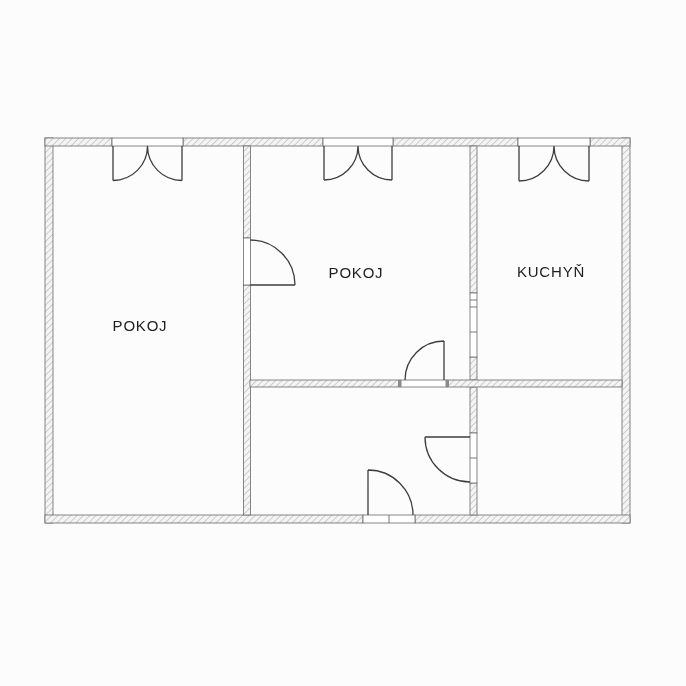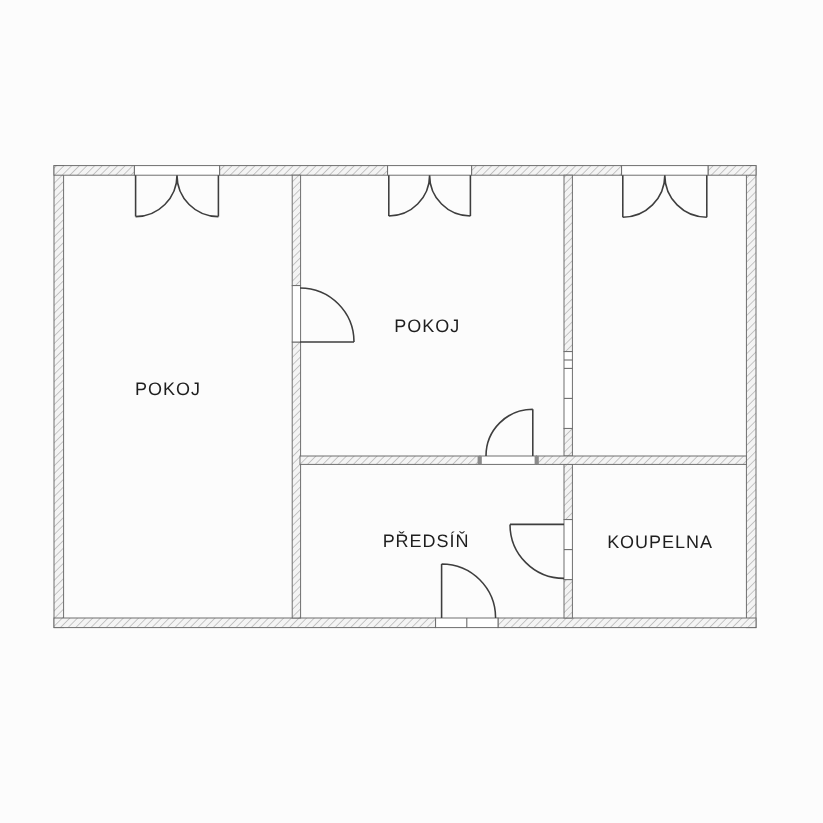--- a/index.html
+++ b/index.html
@@ -94,15 +94,14 @@
     <g>
       <path class="sym" d="M425,437 L470,437 M425,437 A45,45 0 0 0 470,482"></path>
     </g>
     <g>
       <path class="sym" d="M368,470 L368,515 M368,470 A45,45 0 0 1 413,515"></path>
     </g>
   </svg>
 
   <div class="room-label" style="left:140px;top:325px;">POKOJ</div>
   <div class="room-label" style="left:356px;top:272px;">POKOJ</div>
-  <div class="room-label" style="left:355px;top:451px;">PŘEDSÍŇ</div>
-  <div class="room-label" style="left:550px;top:452px;">KOUPELNA</div>
+  <div class="room-label" style="left:551px;top:271px;">KUCHYŇ</div>
 </div>
 
 </body></html>

